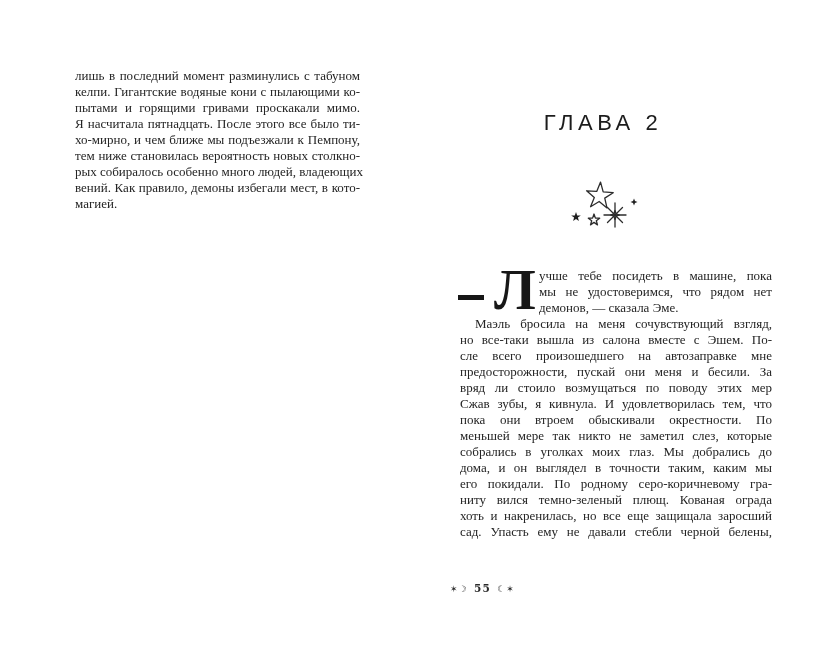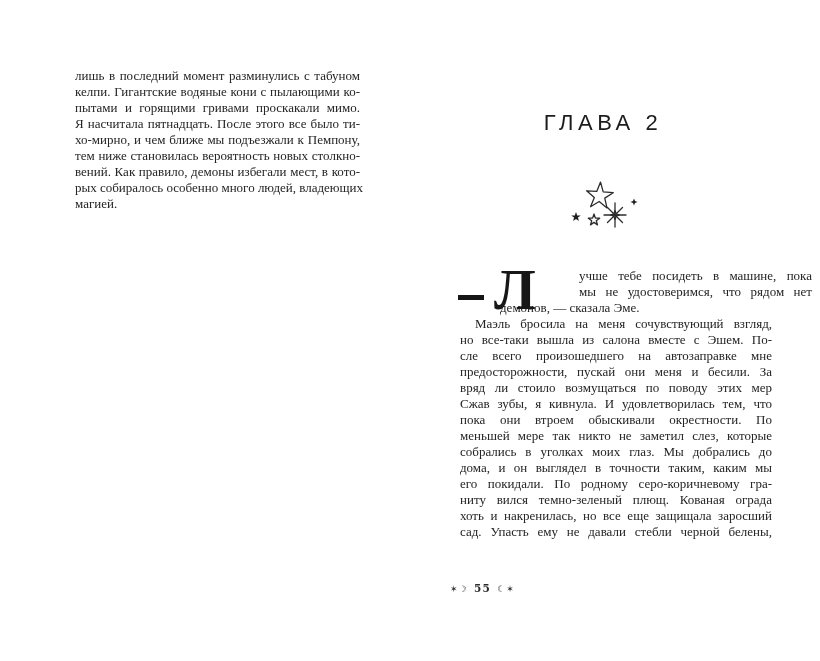--- a/index.html
+++ b/index.html
@@ -29,21 +29,21 @@
   
   .tline, .last-line {
     font-size: 13px; line-height: 16px; height: 16px;
     text-align: justify; text-align-last: justify;
     white-space: nowrap; overflow: visible;
   }
   .last-line { text-align: left; text-align-last: left; white-space: normal; }
 
   .para-opening { position: relative; }
   .para-opening .indented-lines { margin-left: 79px; }
-  .para-opening .tline, .para-opening .last-line { width: 233px; margin-left: 40px; }
+  .para-opening .tline, .para-opening .last-line { width: 233px; }
 
   .dropcap-wrap { position: absolute; left: 0; top: 0; width: 79px; height: 48px; }
   .dropcap-dash {
     position: absolute; left: -2px; top: 27px;
     width: 26px; height: 5px; background: #161616;
     overflow: hidden; color: transparent; font-size: 8px;
   }
   .dropcap-letter {
     position: absolute; left: 34px; top: -6px;
     font-family: "Liberation Serif", serif;
@@ -68,22 +68,22 @@
 <body>
 
 <div class="page page-left">
   <div class="lines-block">
       <div class="tline">лишь в последний момент разминулись с табуном</div>
       <div class="tline">келпи. Гигантские водяные кони с пылающими ко-</div>
       <div class="tline">пытами и горящими гривами проскакали мимо.</div>
       <div class="tline">Я насчитала пятнадцать. После этого все было ти-</div>
       <div class="tline">хо-мирно, и чем ближе мы подъезжали к Пемпону,</div>
       <div class="tline">тем ниже становилась вероятность новых столкно-</div>
+      <div class="tline">рых собиралось особенно много людей, владеющих</div>
       <div class="tline">вений. Как правило, демоны избегали мест, в кото-</div>
-      <div class="tline">рых собиралось особенно много людей, владеющих</div>
     </div>
   <div class="last-line">магией.</div>
 </div>
 
 <div class="page page-right">
 
   <div class="chapter-heading">ГЛАВА 2</div>
 
   <div class="ornament">
     <svg width="74" height="54" viewBox="0 0 74 54" xmlns="http://www.w3.org/2000/svg">

